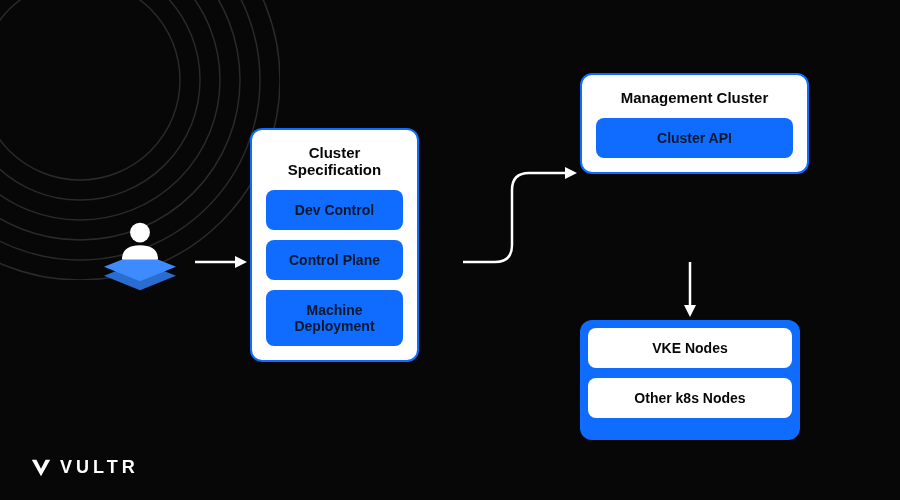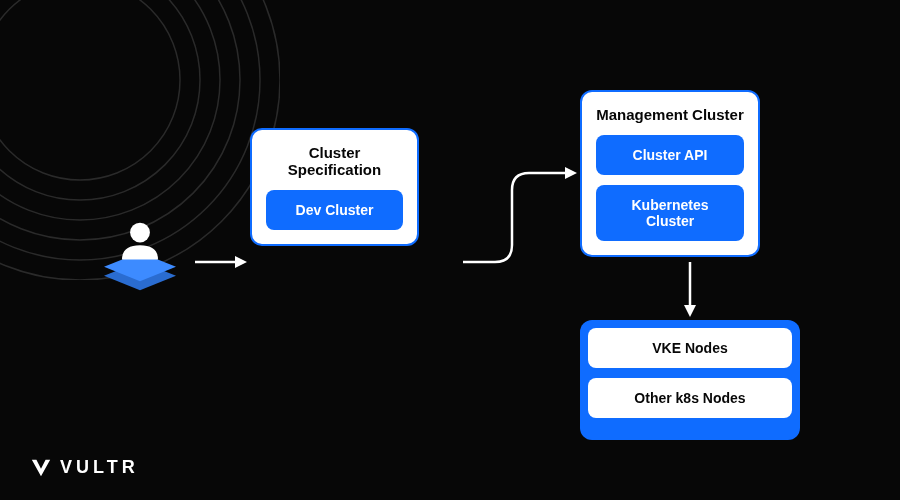--- a/index.html
+++ b/index.html
@@ -42,21 +42,21 @@
   }
   .card-title {
     color: #070707;
     font-weight: 700;
     font-size: 15px;
     text-align: center;
     margin-bottom: 12px;
   }
   .pill {
     background: #0f6cff;
-    color: #ffffff;
+    color: #0f172a;
     font-weight: 600;
     font-size: 14px;
     text-align: center;
     border-radius: 8px;
     padding: 12px 10px;
     margin-bottom: 10px;
   }
   .pill:last-child { margin-bottom: 0; }
 
   .card-blue {
@@ -71,21 +71,21 @@
     font-weight: 700;
     font-size: 14px;
     text-align: center;
     border-radius: 8px;
     padding: 12px 10px;
     margin-bottom: 10px;
   }
   .pill-white:last-child { margin-bottom: 14px; }
 
   #spec-card { left: 250px; top: 128px; width: 169px; }
-  #mgmt-card { left: 580px; top: 90px;  width: 180px; }
+  #mgmt-card { left: 580px; top: 73px;  width: 229px; }
   #nodes-card{ left: 580px; top: 320px; width: 220px; }
 
   .arrow-line {
     stroke: #fff;
     stroke-width: 2.5;
     fill: none;
   }
   .arrow-head {
     fill: #fff;
   }
@@ -133,27 +133,28 @@
 
   <path class="arrow-line" d="M463 262 L495 262 Q512 262 512 245 L512 190 Q512 173 529 173 L565 173"></path>
   <polygon class="arrow-head" points="565,167 577,173 565,179"></polygon>
 
   <line class="arrow-line" x1="690" y1="262" x2="690" y2="305"></line>
   <polygon class="arrow-head" points="684,305 690,317 696,305"></polygon>
 </svg>
 
 <div id="spec-card" class="card">
   <div class="card-title">Cluster Specification</div>
-  <div class="pill">Dev Cluster</div>
+  <div class="pill">Dev Control</div>
+  <div class="pill">Control Plane</div>
+  <div class="pill">Machine Deployment</div>
 </div>
 
 <div id="mgmt-card" class="card">
   <div class="card-title">Management Cluster</div>
   <div class="pill">Cluster API</div>
-  <div class="pill">Kubernetes Cluster</div>
 </div>
 
 <div id="nodes-card" class="card-blue">
   <div class="pill-white">VKE Nodes</div>
   <div class="pill-white">Other k8s Nodes</div>
 </div>
 
 <div class="logo">
   <svg width="22" height="22" viewBox="0 0 24 24">
     <path d="M2 4 L12 22 L22 4 L17 4 L12 14 L7 4 Z" fill="#fff"></path>

